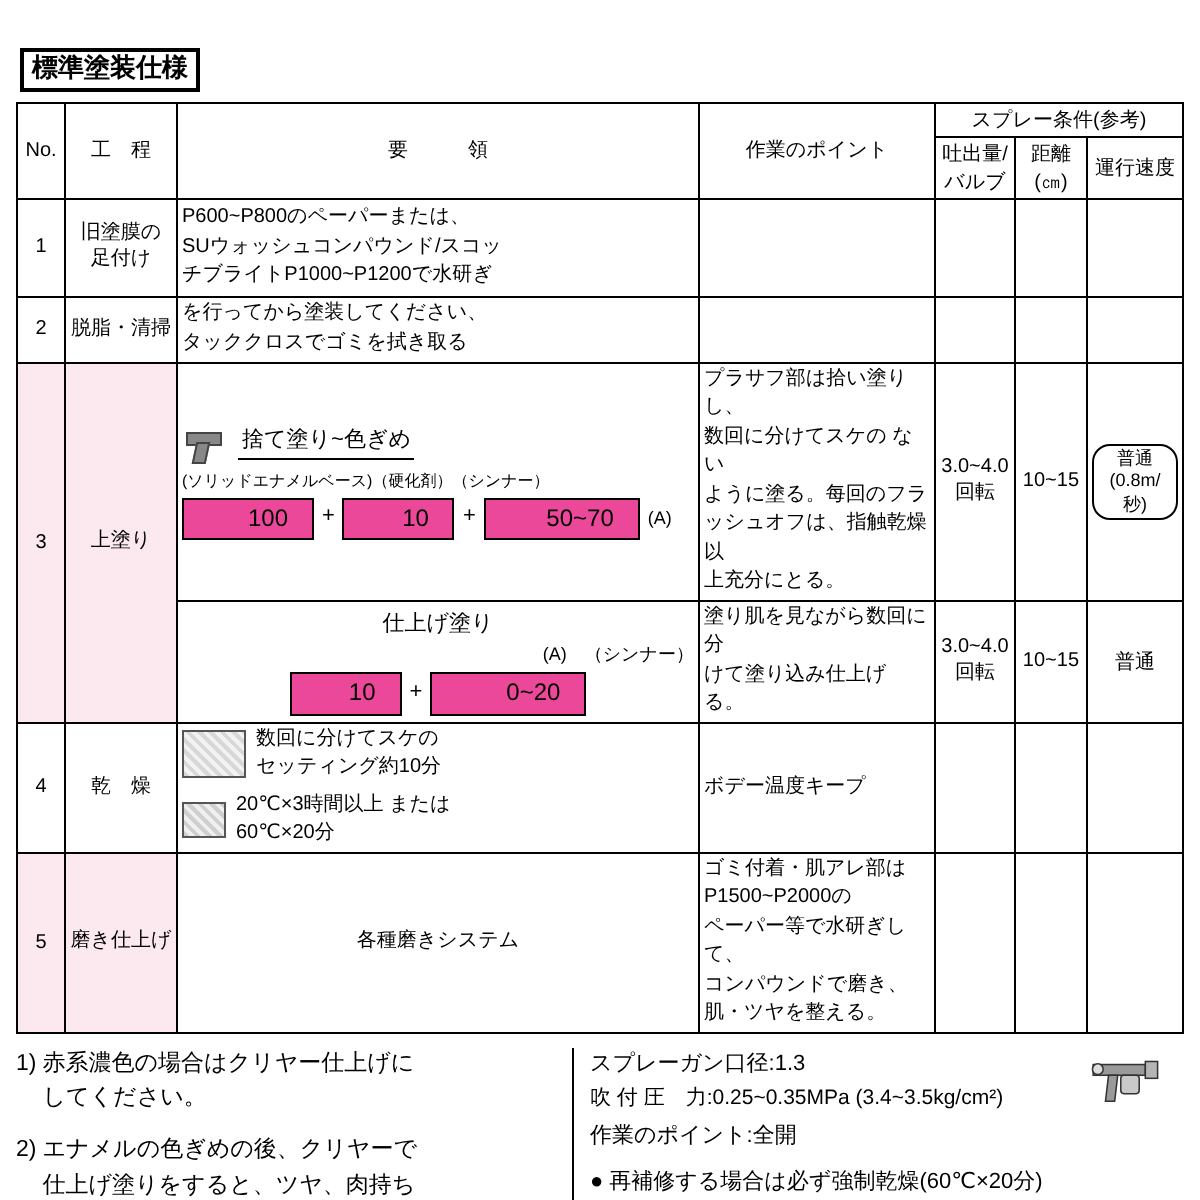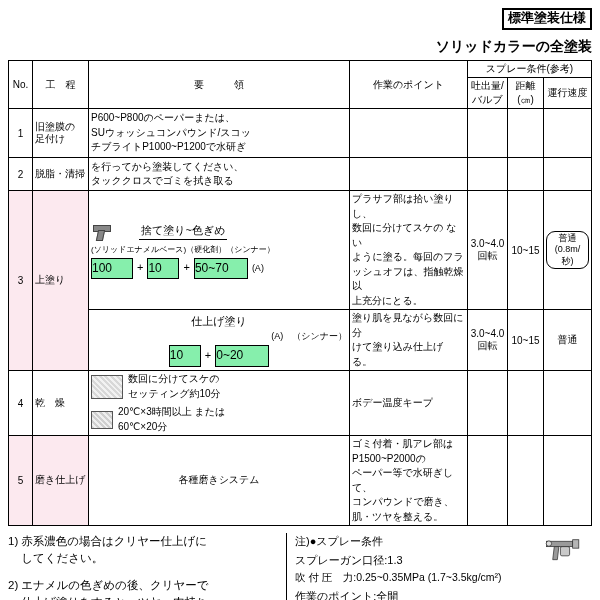--- a/index.html
+++ b/index.html
@@ -6,21 +6,21 @@
   body{
     width:600px;height:600px;
     background:#ffffff;
     font-family:"Liberation Sans","DejaVu Sans",sans-serif;
     color:#000;
     -webkit-font-smoothing:none;
   }
   .page{position:relative;width:600px;height:600px;box-sizing:border-box;padding:6px 8px 4px 8px;}
 
   
-  .doc-header{display:flex;align-items:flex-end;gap:8px;margin:2px 0 5px 2px;flex-direction:column;}
+  .doc-header{display:flex;align-items:flex-end;gap:8px;margin:18px 0 5px 2px;}
   .title-box{
     border:2px solid #000;padding:1px 4px 2px 4px;font-weight:bold;font-size:13px;line-height:1.15;
   }
   .title-sub{font-weight:bold;font-size:14px;line-height:1.15;padding-bottom:1px;}
 
   
   table.main{border-collapse:collapse;width:584px;table-layout:fixed;}
   table.main td,table.main th{
     border:1px solid #000;font-size:10px;vertical-align:middle;padding:1px 2px;
   }
@@ -29,29 +29,29 @@
   .c-proc{width:56px;text-align:center;}
   .c-point{width:118px;}
   .c-a{width:40px;text-align:center;}
   .c-b{width:36px;text-align:center;}
   .c-c{width:48px;text-align:center;}
   .spray-head{font-size:9px;}
   .small9{font-size:9px;}
   .small8{font-size:8px;}
 
   .rowno{font-size:11px;text-align:center;}
-  .proc{font-size:11px;font-weight:normal;text-align:left;line-height:1.25;}
+  .proc{font-size:11px;font-weight:normal;text-align:center;line-height:1.25;}
   .pink{background:#fce9ef;}
 
   .yo{font-size:10.5px;line-height:1.45;padding:4px 4px;}
   .pt{font-size:10.5px;line-height:1.45;padding:4px 4px;}
 
   
   .mixline{display:flex;align-items:center;gap:4px;font-size:10px;margin-top:2px;}
-  .mixbox{border:1px solid #000;padding:1px 0;width:40px;text-align:left;font-size:12px;background:#86efac;}
+  .mixbox{border:1px solid #000;padding:1px 12px;width:40px;text-align:right;font-size:12px;background:#ec4899;}
   .mixbox.w30{width:30px;}
   .mixbox.w52{width:52px;}
   .plus{font-size:11px;}
 
   .center{text-align:center;}
 
   .icon-sq{display:inline-block;width:30px;height:22px;border:1px solid #555;background:
      repeating-linear-gradient(45deg,#d8d8d8 0 2px,#f2f2f2 2px 4px);vertical-align:middle;}
   .icon-sm{display:inline-block;width:20px;height:16px;border:1px solid #555;background:
      repeating-linear-gradient(45deg,#cfcfcf 0 2px,#efefef 2px 4px);vertical-align:middle;}
@@ -74,21 +74,20 @@
   .br .dot{font-size:11px;}
   .spraygun-big{position:absolute;right:4px;top:2px;width:46px;height:34px;}
 </style>
 </head>
 <body>
 
 <div class="page">
 
   <div class="doc-header">
     <div class="title-box">標準塗装仕様</div>
-    <div class="title-sub">ソリッドカラーの全塗装</div>
   </div>
 
   <table class="main">
     <colgroup>
       <col class="c-no">
         <col class="c-proc">
         <col>
         <col class="c-point">
       <col class="c-a">
         <col class="c-b">
@@ -129,21 +128,21 @@
       <td class="pt"></td>
       <td></td>
       <td></td>
       <td></td>
     </tr>
 
     <tr>
       <td class="rowno pink" rowspan="2">3</td>
       <td class="proc pink" rowspan="2">上塗り</td>
       <td class="yo" style="height:66px">
-        <div class="cellflex" style="justify-content:flex-start;gap:22px;">
+        <div class="cellflex" style="justify-content:flex-start;gap:2px;">
           <span class="spraygun"></span>
           <span style="font-size:11px;border-bottom:1px solid #000;padding:0 2px;">捨て塗り~色ぎめ</span>
         </div>
         <div class="small8" style="margin-top:3px">(ソリッドエナメルベース)（硬化剤）（シンナー）</div>
         <div class="mixline">
           <span class="mixbox">100</span>
           <span class="plus">+</span>
           <span class="mixbox w30">10</span>
           <span class="plus">+</span>
           <span class="mixbox w52">50~70</span>
@@ -236,23 +235,22 @@
     </div>
 
     <div class="br">
       <svg class="spraygun-big" viewBox="0 0 60 44">
         <rect x="6" y="8" width="34" height="7" fill="#9a9a9a" stroke="#333"></rect>
         <rect x="40" y="6" width="8" height="11" fill="#b5b5b5" stroke="#333"></rect>
         <path d="M16 15 L22 15 L20 32 L14 32 Z" fill="#9a9a9a" stroke="#333"></path>
         <rect x="24" y="15" width="12" height="12" rx="2" fill="#c9c9c9" stroke="#333"></rect>
         <circle cx="9" cy="11" r="3.5" fill="#ddd" stroke="#333"></circle>
       </svg>
-      <p class="b-item">注)●スプレー条件</p>
       <p class="b-item">スプレーガン口径:1.3</p>
-      <p class="b-item" style="font-size:10.5px">吹 付 圧　力:0.25~0.35MPa (1.7~3.5kg/cm²)</p>
+      <p class="b-item" style="font-size:10.5px">吹 付 圧　力:0.25~0.35MPa (3.4~3.5kg/cm²)</p>
       <p class="b-item">作業のポイント:全開</p>
       <p class="b-item hang" style="margin-top:6px">
         <span class="dot">●</span>
         <span style="white-space:pre-line">再補修する場合は必ず強制乾燥(60℃×20分)
 を行ってから塗装してください。</span>
       </p>
 
     </div>
   </div>
 </div>

